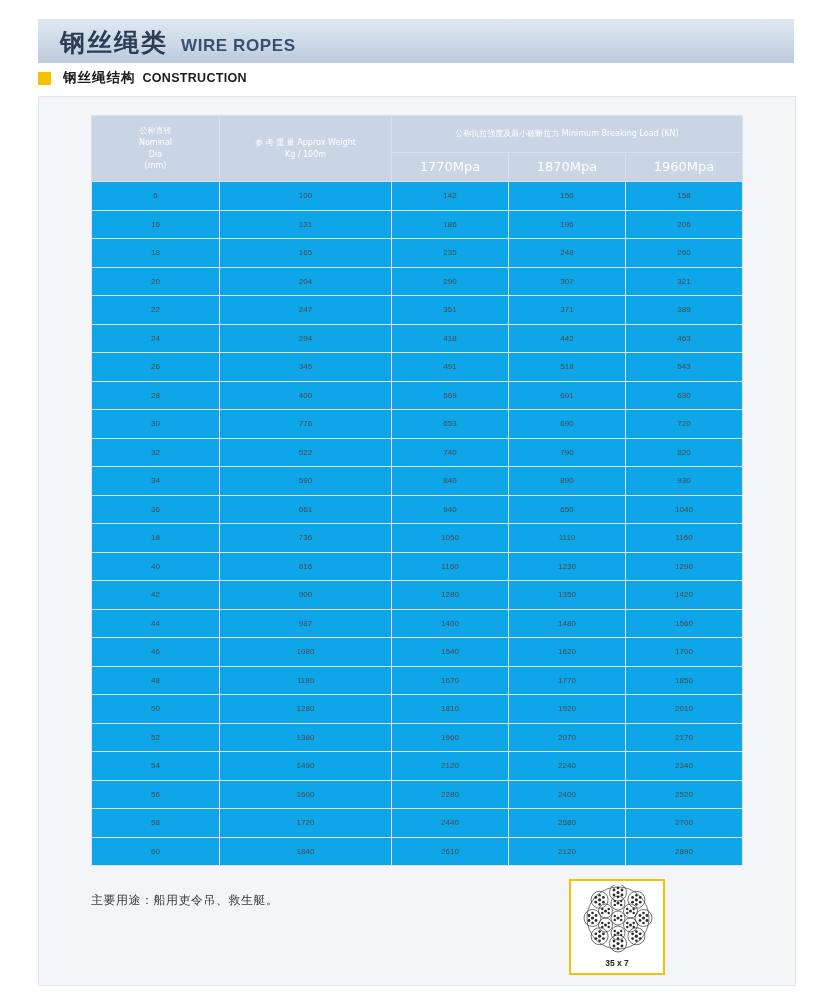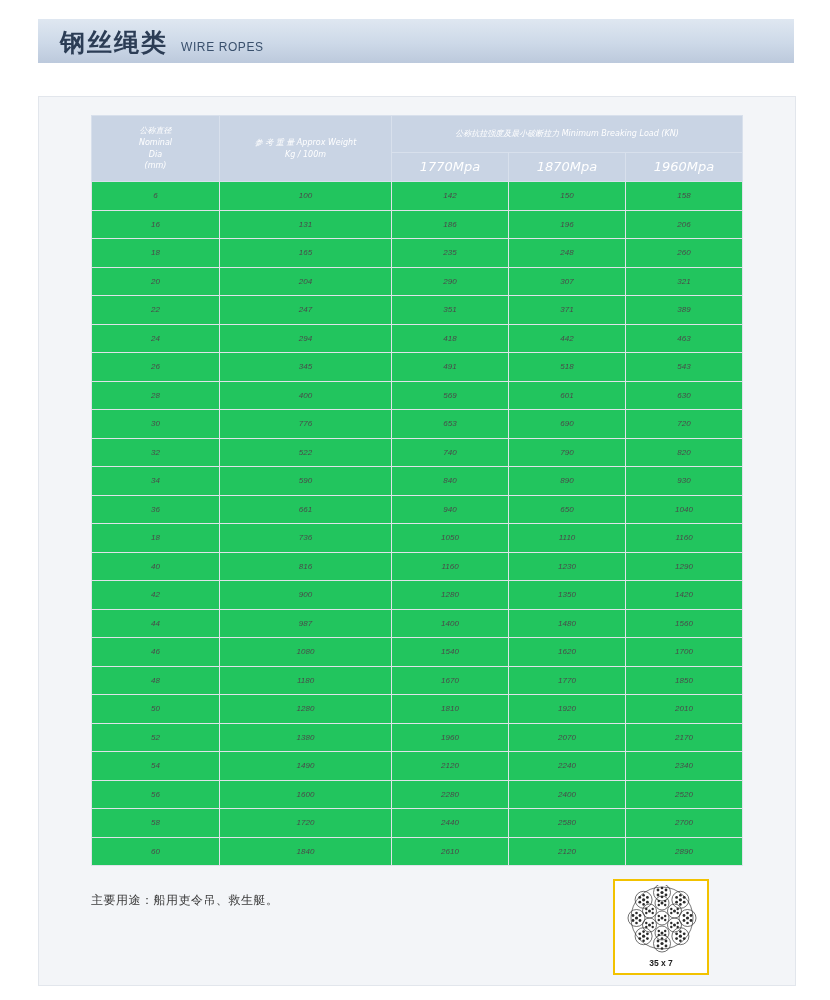--- a/index.html
+++ b/index.html
@@ -43,22 +43,22 @@
     align-items: baseline;
   }
   .header-cn {
     font-family: "DejaVu Sans", "Liberation Sans", sans-serif;
     font-size: 25px;
     font-weight: bold;
     color: #2c3d55;
     letter-spacing: 2px;
   }
   .header-en {
-    font-size: 12px;
-    font-weight: normal;
+    font-size: 17px;
+    font-weight: bold;
     color: #39506d;
     letter-spacing: 0.6px;
     margin-left: 13px;
   }
 
   
   .section-title {
     position: absolute;
     left: 38px;
     top: 68px;
@@ -102,23 +102,22 @@
   
   .table-wrap {
     position: absolute;
     left: 52px;
     top: 18px;
     width: 652px;
   }
   table.spec {
     border-collapse: collapse;
     width: 652px;
-    background: #22c55e;
+    background: #0ea5e9;
     table-layout: fixed;
-    font-style: italic;
   }
   table.spec th, table.spec td {
     border: 1px solid #dfe3e9;
     text-align: center;
     vertical-align: middle;
   }
   table.spec thead th {
     background: #c9d4e4;
     color: #ffffff;
     font-weight: normal;
@@ -154,21 +153,21 @@
     top: 795px;
     font-family: "DejaVu Sans", "Liberation Sans", sans-serif;
     font-size: 12px;
     color: #3a3a3a;
     letter-spacing: 0.5px;
   }
 
   
   .rope-box {
     position: absolute;
-    left: 574px;
+    left: 530px;
     top: 782px;
     width: 96px;
     height: 96px;
     background: #ffffff;
     border: 2px solid #f2c200;
     box-sizing: border-box;
   }
   .rope-svg {
     position: absolute;
     left: 6px;
@@ -190,20 +189,25 @@
 
 <div class="page">
 
   <div class="header-band">
     <div class="header-inner">
       <span class="header-cn">钢丝绳类</span>
       <span class="header-en">WIRE ROPES</span>
     </div>
   </div>
 
+  <div class="section-title">
+    <span class="section-marker"></span>
+    <span class="section-cn">钢丝绳结构</span>
+    <span class="section-en">CONSTRUCTION</span>
+  </div>
 
   <div class="panel">
 
     <div class="table-wrap">
       <table class="spec">
         <colgroup>
           <col class="col-dia">
           <col class="col-wt">
           <col class="col-mbl">
           <col class="col-mbl">

